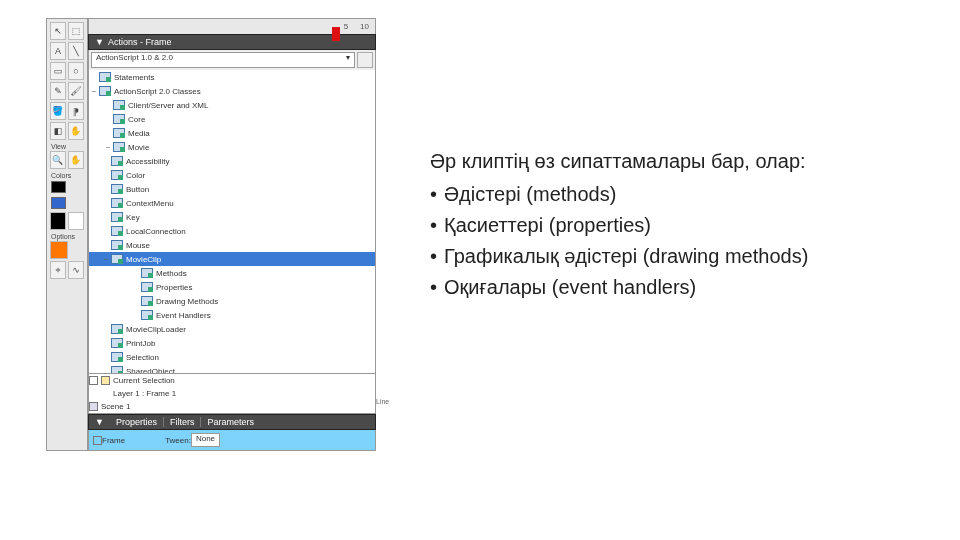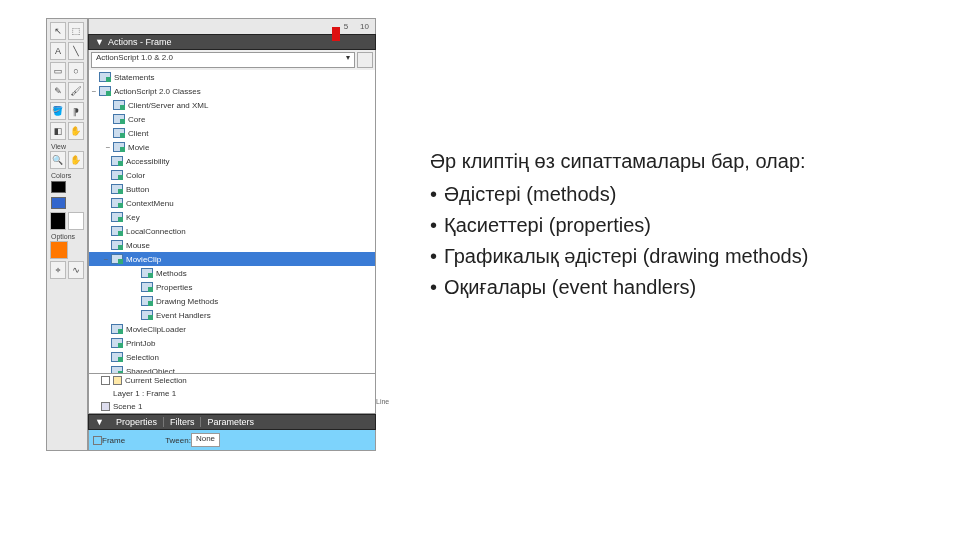--- a/index.html
+++ b/index.html
@@ -23,21 +23,21 @@
   .tree-row { display: flex; align-items: center; height: 14px; white-space: nowrap; }
   .tree-row .exp { width: 10px; text-align: center; color: #666; font-size: 8px; }
   .tree-row .ticon { width: 12px; height: 10px; border: 1px solid #3a7; margin-right: 3px; background: linear-gradient(135deg,#cfe,#9dc); position: relative; }
   .tree-row .ticon.book { border-color: #47a; background: #cde; }
   .tree-row .ticon::after { content: ""; position: absolute; right: -1px; bottom: -1px; width: 5px; height: 5px; background: #3a7; }
   .tree-row.sel { background: #3a7bd5; color: #fff; }
   .ind1 { padding-left: 14px; }
   .ind2 { padding-left: 12px; }
   .ind3 { padding-left: 42px; }
   .lower { background: #fff; border: 1px solid #999; border-top: none; height: 40px; font-size: 8px; color: #333; }
-  .lower-row { display: flex; align-items: center; height: 13px; padding-left: 12px; gap: 3px; }
+  .lower-row { display: flex; align-items: center; height: 13px; padding-left: 0; gap: 3px; }
   .box8 { width: 9px; height: 9px; border: 1px solid #777; }
   .props-title { height: 16px; background: #4a4a4a; color: #fff; font-size: 9px; display: flex; align-items: center; border: 1px solid #222; }
   .props-title span { padding: 0 6px; }
   .props-title .tab { border-right: 1px solid #777; }
   .props-body { height: 21px; background: #7dd3fc; border: 1px solid #999; border-top: none; display: flex; align-items: center; font-size: 8px; color: #333; padding-left: 4px; }
   .minifield { background: #fff; border: 1px solid #999; height: 14px; padding: 0 4px; }
   .side-strip { position: absolute; right: -14px; top: 380px; width: 14px; font-size: 7px; color: #666; }
   .text-block { position: absolute; left: 430px; top: 148px; width: 420px; font-family: "Segoe UI", Tahoma, sans-serif; font-size: 20px; color: #222; line-height: 1.35; }
   .text-block p { margin-bottom: 6px; }
   .text-block ul { list-style: none; padding-left: 0; }
@@ -138,21 +138,21 @@
           <span>Client/Server and XML</span>
         </div>
         <div class="tree-row ind1">
           <span class="exp"></span>
           <span class="ticon book"></span>
           <span>Core</span>
         </div>
         <div class="tree-row ind1">
           <span class="exp"></span>
           <span class="ticon book"></span>
-          <span>Client</span>
+          <span>Media</span>
         </div>
         <div class="tree-row ind1">
           <span class="exp">−</span>
           <span class="ticon book"></span>
           <span>Movie</span>
         </div>
         <div class="tree-row ind2">
           <span class="exp"></span>
           <span class="ticon book"></span>
           <span>Accessibility</span>

